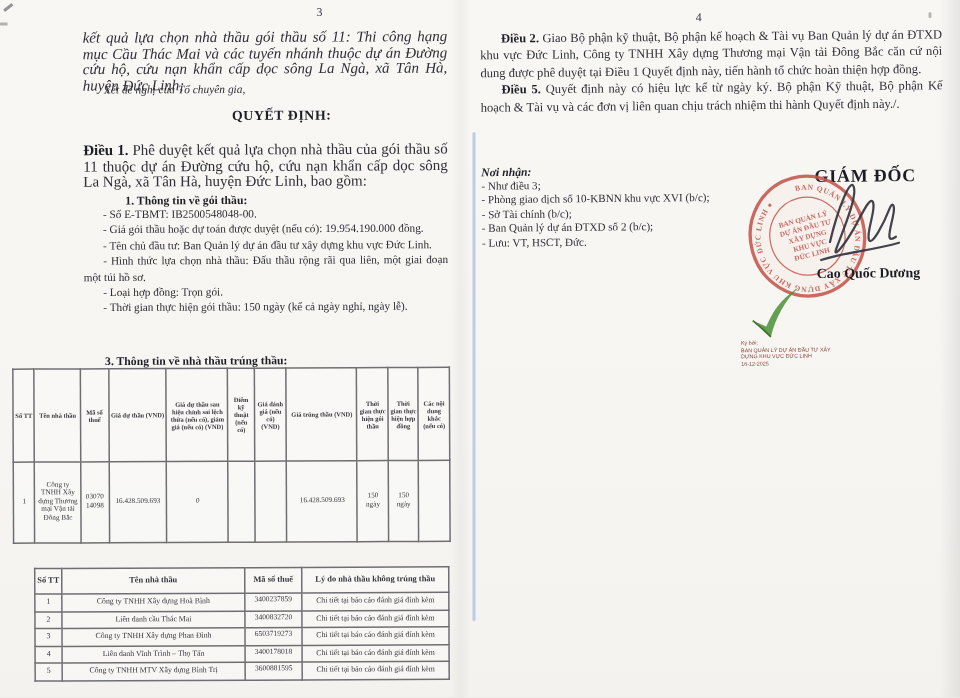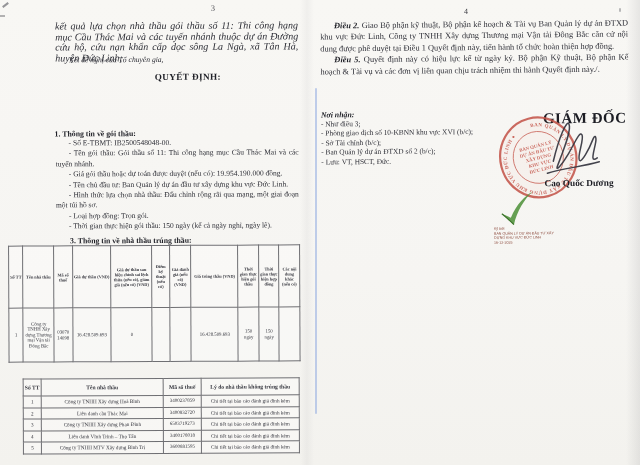--- a/index.html
+++ b/index.html
@@ -38,23 +38,23 @@
   .abs { position:absolute; }
   .pnum { font-size:8px; color:#3a3b42; }
   .italic { font-style:italic; }
 
   .body-text { font-size:10px; line-height:10.6px; text-align:justify; color:#2e2f37; }
   .intro { left:48px; top:21px; width:243px; }
   .xet { left:62px; top:55px; font-size:7.6px; }
   .qd  { left:48px; top:72px; width:243px; text-align:center; padding-left:22px;
          font-weight:bold; font-size:9.2px; letter-spacing:.4px; color:#1e1f26; }
   .dieu1 { left:48px; top:96px; width:243px; }
-  .dieu1 b, .rpara b { color:#1e1f26;font-style:italic; }
+  .dieu1 b, .rpara b { color:#1e1f26; }
   .s-head { font-weight:bold; font-size:7.8px; color:#1e1f26; }
-  .s1h { left:47px; top:129px; }
+  .s1h { left:76px; top:129px; }
   .bullets { left:48px; top:138px; width:243px; }
   .bullets p { text-indent:13px; font-size:7.5px; line-height:10.4px; text-align:justify; }
   .s2h { left:62px; top:236px; }
   .s3h { left:62px; top:369px; }
 
   table { border-collapse:collapse; table-layout:fixed; background:rgba(255,255,255,.35); }
   th,td { border:.8px solid #6f6f73; vertical-align:middle; text-align:center;
           overflow:hidden; word-wrap:break-word; padding:1px; color:#34353d; }
   .t2 { left:0; top:245px; width:292px; }
   .t2 th { font-size:4.3px; line-height:5px; font-weight:bold; height:62px; }
@@ -64,21 +64,21 @@
   .t3 td { font-size:5.2px; height:11.5px; line-height:6px; }
   .t3 td.num { font-size:5px; }
 
   .rpara { left:2px; top:19px; width:308px; font-size:8.4px; line-height:11.4px;
            text-align:justify; color:#2e2f37; }
   .rpara p { text-indent:14px; }
   .recips { left:2px; top:109px; width:170px; }
   .recips .rh { font-weight:bold; font-style:italic; font-size:7.8px; color:#23242b; }
   .recips p { font-size:7.4px; line-height:9.4px; color:#2e2f37; }
 
-  .sig-title { left:224px; top:111px; font-weight:bold; font-size:15px;
+  .sig-title { left:224px; top:111px; font-weight:bold; font-size:12px;
                letter-spacing:.5px; color:#1c1d24; }
   .signer-name { left:190px; top:179px; width:104px; text-align:right;
                  font-weight:bold; font-size:9.3px; color:#1c1d24; }
   .stamp { left:176px; top:114px; }
   .sig-svg { left:222px; top:110px; }
   .check-svg { left:178px; top:190px; }
   .digital { left:174px; top:227px; width:118px; font-size:3.6px; line-height:4.7px;
              color:#8a4638; font-family:"Liberation Sans","DejaVu Sans",sans-serif; }
 </style>
 </head>
@@ -93,29 +93,29 @@
 
   <div class="page page-left">
     <div class="abs pnum" style="left:204px; top:4px;">3</div>
 
     <p class="abs body-text italic intro">kết quả lựa chọn nhà thầu gói thầu số 11: Thi công hạng mục Cầu Thác Mai và các tuyến nhánh thuộc dự án Đường cứu hộ, cứu nạn khẩn cấp dọc sông La Ngà, xã Tân Hà, huyện Đức Linh;</p>
 
     <p class="abs xet italic">Xét đề nghị của Tổ chuyên gia,</p>
 
     <div class="abs qd">QUYẾT ĐỊNH:</div>
 
+    <p class="abs body-text dieu1"><b>Điều 1.</b> <span>Phê duyệt kết quả lựa chọn nhà thầu của gói thầu số 11 thuộc dự án Đường cứu hộ, cứu nạn khẩn cấp dọc sông La Ngà, xã Tân Hà, huyện Đức Linh, bao gồm:</span></p>
 
     <div class="abs s-head s1h">1. Thông tin về gói thầu:</div>
 
     <div class="abs bullets">
       <p>- Số E-TBMT: IB2500548048-00.</p>
-      <p>- Tên gói thầu: Gói thầu số 11: Thi công hạng mục Cầu Thác Mai và các tuyến nhánh.</p>
       <p>- Giá gói thầu hoặc dự toán được duyệt (nếu có): 19.954.190.000 đồng.</p>
       <p>- Tên chủ đầu tư: Ban Quản lý dự án đầu tư xây dựng khu vực Đức Linh.</p>
-      <p>- Hình thức lựa chọn nhà thầu: Đấu chỉnh rộng rãi qua mạng, một giai đoạn một túi hồ sơ.</p>
+      <p>- Hình thức lựa chọn nhà thầu: Đấu thầu rộng rãi qua liên, một giai đoạn một túi hồ sơ.</p>
       <p>- Loại hợp đồng: Trọn gói.</p>
       <p>- Thời gian thực hiện gói thầu: 150 ngày (kể cả ngày nghỉ, ngày lễ).</p>
     </div>
 
     <div class="abs s-head s2h">3. Thông tin về nhà thầu trúng thầu:</div>
 
     <table class="abs t2">
       <colgroup>
         <col style="width:14px">
           <col style="width:30px">

